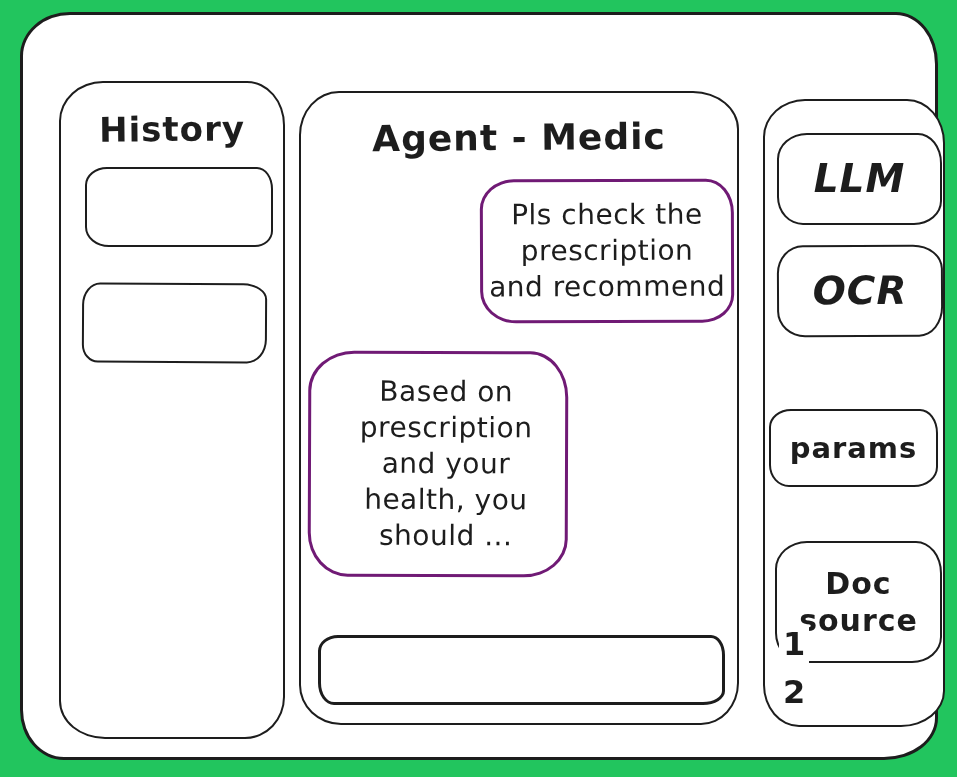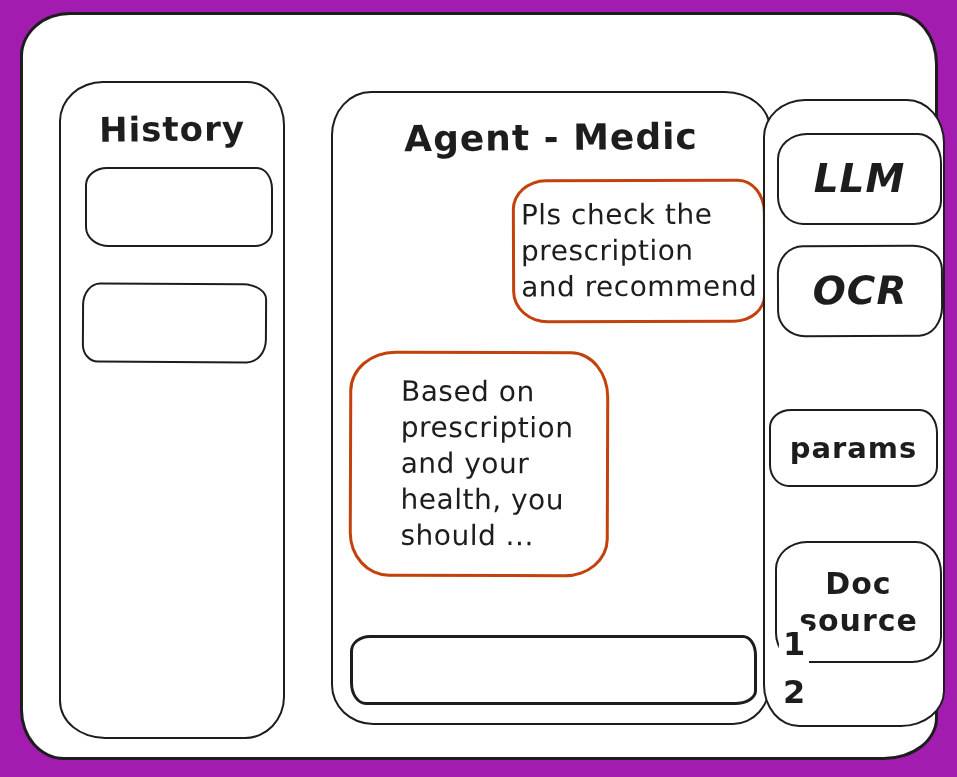--- a/index.html
+++ b/index.html
@@ -5,21 +5,21 @@
   * { margin: 0; padding: 0; box-sizing: border-box; }
   html, body { background: #ffffff; }
   body {
     font-family: "DejaVu Sans", "Liberation Sans", sans-serif;
     color: #1d1d1d;
   }
   .stage {
     position: relative;
     width: 957px;
     height: 777px;
-    background: #a21caf;
+    background: #22c55e;
     overflow: hidden;
   }
   
   .frame {
     position: absolute;
     left: 20px; top: 12px;
     width: 918px; height: 748px;
     border: 3px solid #1d1d1d;
     border-radius: 50px 42px 54px 44px / 44px 52px 42px 50px;
     background: #ffffff;
@@ -58,51 +58,50 @@
     left: 21px; top: 200px;
     width: 185px; height: 80px;
     border-radius: 18px 24px 20px 16px / 22px 16px 24px 18px;
     transform: rotate(0.3deg);
   }
   
   .chat-panel {
     left: 276px; top: 76px;
     width: 440px; height: 634px;
     border-radius: 40px 46px 38px 42px / 44px 38px 42px 40px;
-    margin-left: 32px;
   }
   .chat-title {
     margin-top: 24px;
     text-align: center;
     font-size: 36px;
     font-weight: bold;
     letter-spacing: 1px;
     transform: rotate(-0.5deg);
   }
   .bubble {
     position: absolute;
-    border: 3px solid #c2410c;
+    border: 3px solid #701a75;
     background: #ffffff;
     display: flex;
     align-items: center;
     justify-content: center;
-    text-align: left;
+    text-align: center;
     font-size: 28px;
     line-height: 1.28;
     white-space: pre-line;
     letter-spacing: 0.5px;
   }
   .bubble-user {
     left: 179px; top: 86px;
     width: 254px; height: 144px;
     border-radius: 34px 28px 32px 36px / 30px 34px 28px 32px;
     transform: rotate(-0.2deg);
   }
   .bubble-assistant {
-    left: 16px; top: 258px;
+    left: 7px; top: 258px;
     width: 260px; height: 226px;
     border-radius: 46px 38px 44px 40px / 40px 46px 38px 44px;
     transform: rotate(0.2deg);
     padding-left: 16px;
   }
   .chat-input {
     position: absolute;
     left: 17px; top: 542px;
     width: 407px; height: 70px;
     border: 3px solid #1d1d1d;

